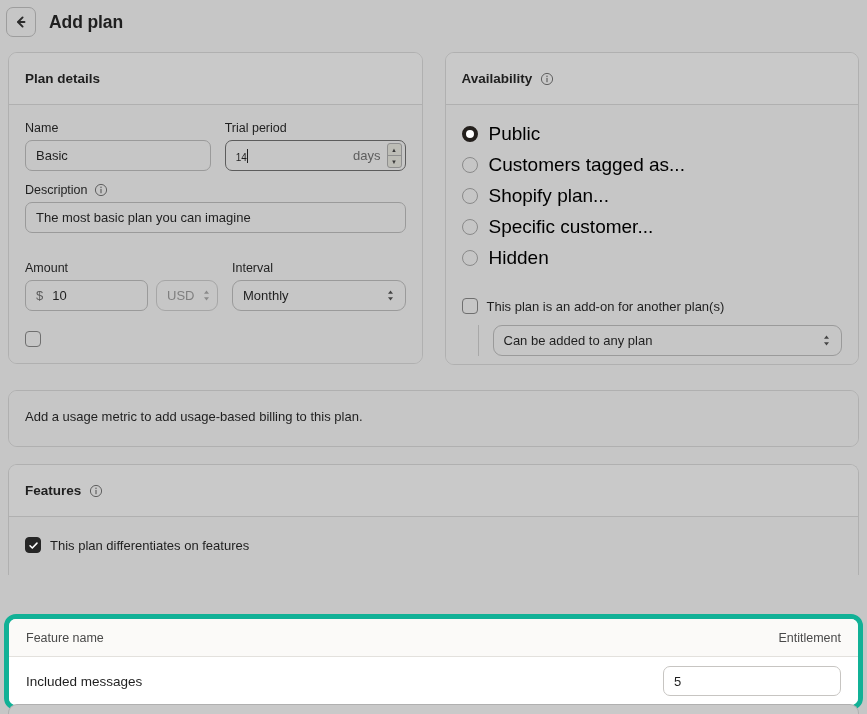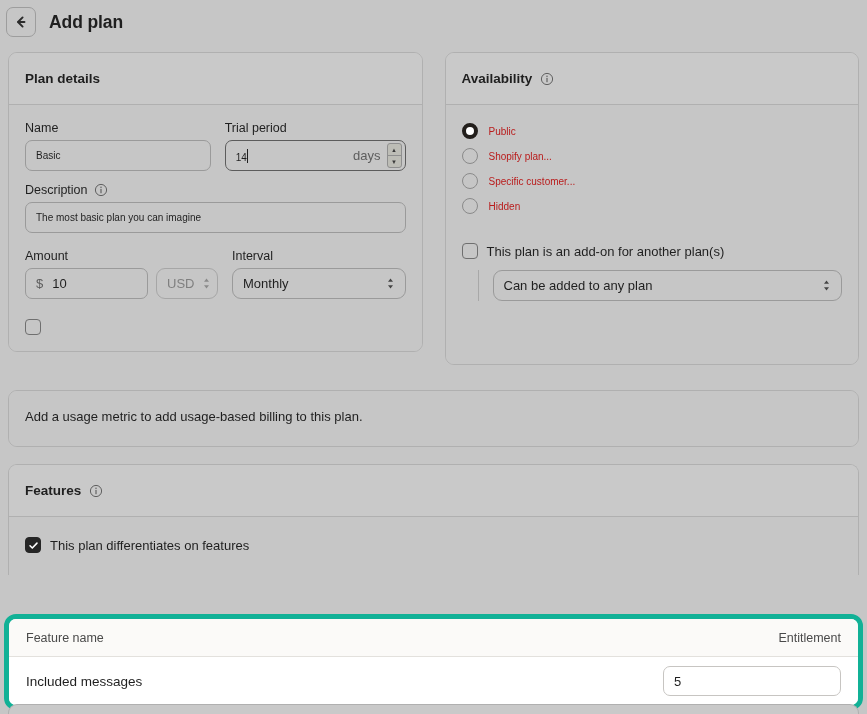--- a/index.html
+++ b/index.html
@@ -101,21 +101,21 @@
     color: #1f1f1f;
     margin-bottom: 5px;
     display: flex; align-items: center; gap: 6px;
   }
   .inp {
     height: 31px;
     border: 1px solid #9a9a9a;
     border-radius: 7px;
     background: transparent;
     color: #1f1f1f;
-    font-size: 10px;
+    font-size: 13px;
     font-family: "Liberation Sans", sans-serif;
     padding: 0 10px;
     outline: none;
     width: 100%;
   }
   .inp::placeholder { color: #7d7d7d; }
 
   
   .trial-wrap {
     position: relative;
@@ -212,21 +212,21 @@
     border-radius: 50%;
     border: 1.5px solid #8a8a8a;
     background: transparent;
     flex: none;
     display: flex; align-items: center; justify-content: center;
   }
   .rdot.sel-on {
     border: 4.5px solid #231f1c;
     background: #ffffff;
   }
-  .rlabel { font-size: 10px; color: #b91c1c; }
+  .rlabel { font-size: 19px; color: #000000; }
 
   .addon-indent {
     margin-left: 16px;
     padding-left: 14px;
     border-left: 1px solid #a8a8a8;
     margin-top: 11px;
   }
 
   .muted-text { font-size: 13px; color: #1f1f1f; }
 
@@ -330,21 +330,21 @@
               <span>Description</span>
               <svg class="info-ico" viewBox="0 0 16 16">
                 <circle cx="8" cy="8" r="6.4" fill="none" stroke="#5d5d5d" stroke-width="1.1"></circle>
                 <circle cx="8" cy="4.9" r="0.85" fill="#5d5d5d"></circle>
                 <rect x="7.35" y="6.7" width="1.3" height="5" rx="0.6" fill="#5d5d5d"></rect>
               </svg>
             </div>
             <input class="inp" value="The most basic plan you can imagine" style="">
           </div>
 
-          <div class="frow" style="margin-top:16px">
+          <div class="frow" style="margin-top:28px">
             <div class="fgroup">
               <div class="flabel">Amount</div>
               <div style="display:flex; gap:8px; align-items:center;">
                 <div class="amt-inp">
                   <span class="amt-cur">$</span>
                   <span class="amt-val">10</span>
                 </div>
                 <div class="sel disabled" style="width:62px">
                   <span>USD</span>
                   <svg class="sel-caret" width="9" height="13" viewBox="0 0 9 13">
@@ -388,20 +388,24 @@
         </div>
         <div class="card-body" style="padding:18px 16px 16px 16px; height:259px;">
 
           <div class="radio-list">
             <div class="rrow">
               <span class="rdot sel-on"></span>
               <span class="rlabel">Public</span>
             </div>
             <div class="rrow">
               <span class="rdot"></span>
+              <span class="rlabel">Customers tagged as...</span>
+            </div>
+            <div class="rrow">
+              <span class="rdot"></span>
               <span class="rlabel">Shopify plan...</span>
             </div>
             <div class="rrow">
               <span class="rdot"></span>
               <span class="rlabel">Specific customer...</span>
             </div>
             <div class="rrow">
               <span class="rdot"></span>
               <span class="rlabel">Hidden</span>
             </div>

